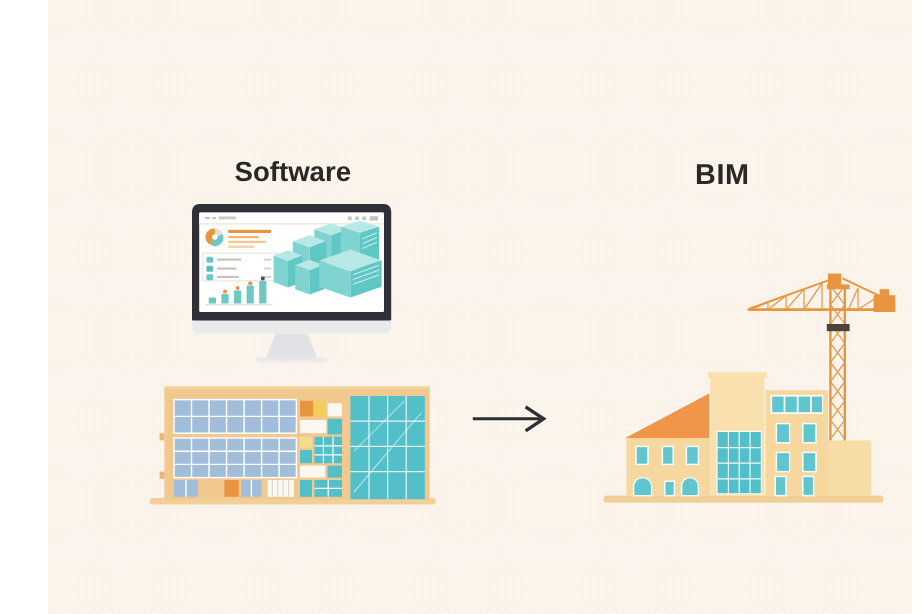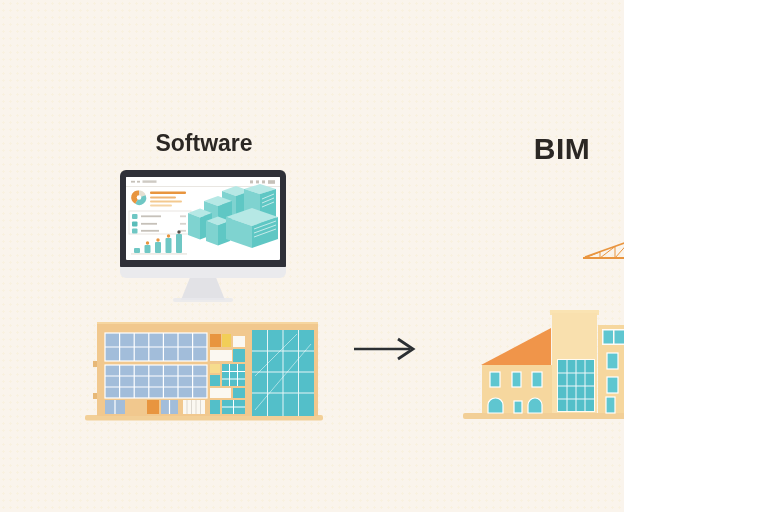--- a/index.html
+++ b/index.html
@@ -7,29 +7,30 @@
     --bezel:#2F3038; --chin:#EAEAED; --stand:#E2E2E6;
     --screen:#FFFFFF; --screen-line:#E9E6E1; --screen-gray:#C6C1B9;
     --screen-teal:#6FC7C4; --iso-top:#B6E8E5; --iso-left:#7FD3D0; --iso-right:#5FC7C4;
     --accent-orange:#E8953F; --accent-orange-soft:#F2BF85; --accent-yellow:#F2CE58; --cap-dark:#55504A;
     --tan:#F1C88E; --tan-dark:#E7B877; --win-blue:#A2BDDA; --glass:#53BFC9;
     --cream-1:#F9E0AE; --cream-2:#F6D79E; --cream-3:#F8DCA6; --roof:#F0954A;
     --win-teal:#5FC6D0; --crane:#E9953F; --crane-dark:#4A443C; --ground:#F2CF97; --paper:#FBF8F1;
   }
   html,body{margin:0;padding:0;}
   .stage{
-    position:relative;width:624px;height:512px;overflow:hidden;
+    position:relative;width:720px;height:512px;overflow:hidden;
     background-color:var(--bg);
     background-image:radial-gradient(rgba(240,222,160,.16) 1px, transparent 1.2px);
     background-size:7px 7px;
     font-family:"Liberation Sans",sans-serif;
+    margin-left:40px;
   }
   .label{position:absolute;color:var(--ink);text-align:center;}
   .label-software{left:104px;top:130px;width:200px;font-size:23px;font-weight:600;}
-  .label-bim{left:482px;top:132px;width:160px;font-size:30px;font-weight:700;letter-spacing:.5px;}
+  .label-bim{left:482px;top:132px;width:160px;font-size:24px;font-weight:700;letter-spacing:.5px;}
   .monitor{position:absolute;left:120px;top:170px;width:170px;height:140px;}
   .bezel{position:absolute;left:0;top:0;width:166px;height:98px;background:var(--bezel);border-radius:6px 6px 2px 2px;}
   .screen-svg{position:absolute;left:6px;top:7px;width:154px;height:83px;background:var(--screen);border-radius:1px;}
   .chin{position:absolute;left:0;top:97px;width:166px;height:11px;background:var(--chin);border-radius:0 0 6px 6px;}
   .neck{position:absolute;left:61px;top:108px;width:44px;height:22px;background:var(--stand);
         clip-path:polygon(20% 0,80% 0,100% 100%,0 100%);}
   .base{position:absolute;left:53px;top:128px;width:60px;height:4px;background:#E9E9EC;border-radius:2px;opacity:.85;}
   .arrow-svg{position:absolute;left:352px;top:336px;width:70px;height:26px;}
   .left-building-svg{position:absolute;left:85px;top:318px;width:240px;height:106px;}
   .right-scene-svg{position:absolute;left:455px;top:225px;width:270px;height:200px;}

